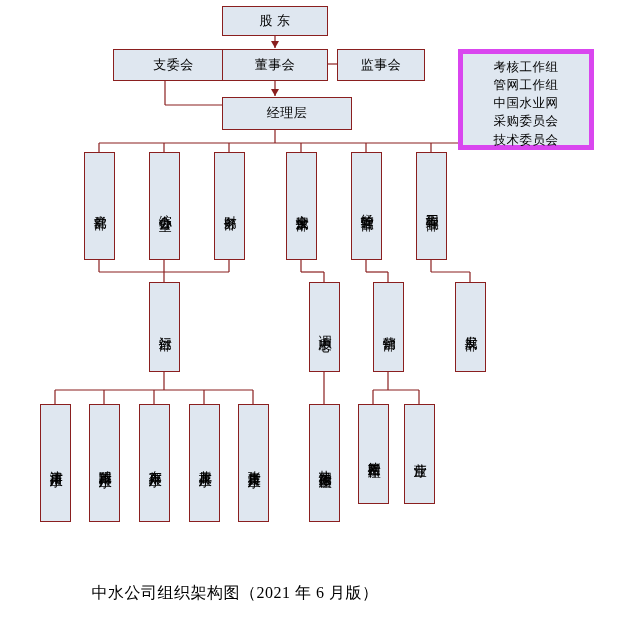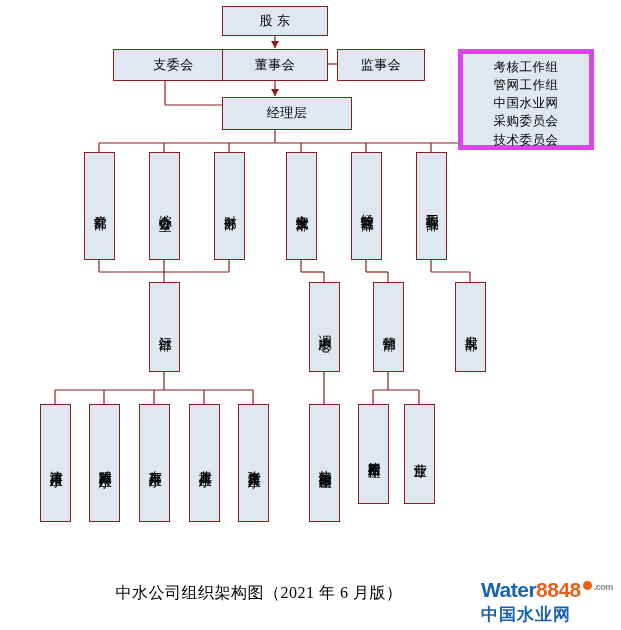--- a/index.html
+++ b/index.html
@@ -71,21 +71,20 @@
   .caption {
     position: absolute;
     left: 0;
     top: 583px;
     width: 470px;
     text-align: center;
     font-family: "Liberation Serif", serif;
     font-size: 16px;
     color: #000;
     letter-spacing: 0.5px;
-    padding-left: 24px;
   }
   .logo {
     position: absolute;
     left: 481px;
     top: 578px;
     width: 134px;
     height: 48px;
   }
   .logo-top {
     display: flex;
@@ -269,23 +268,14 @@
   </div>
   <div class="node vertical" style="left:358px; top:404px; width:31px; height:100px;">
     <span>管网工作组</span>
   </div>
   <div class="node vertical" style="left:404px; top:404px; width:31px; height:100px;">
     <span>营业厅</span>
   </div>
 
   <div class="caption">中水公司组织架构图（2021 年 6 月版）</div>
 
-  <div class="logo">
-    <div class="logo-top">
-      <span class="logo-w">Water</span>
-      <span class="logo-num">8848</span>
-      <span class="logo-dot"></span>
-      <span class="logo-com">.com</span>
-    </div>
-    <div class="logo-bottom">中国水业网</div>
-  </div>
 
 </div>
 
 </body></html>

